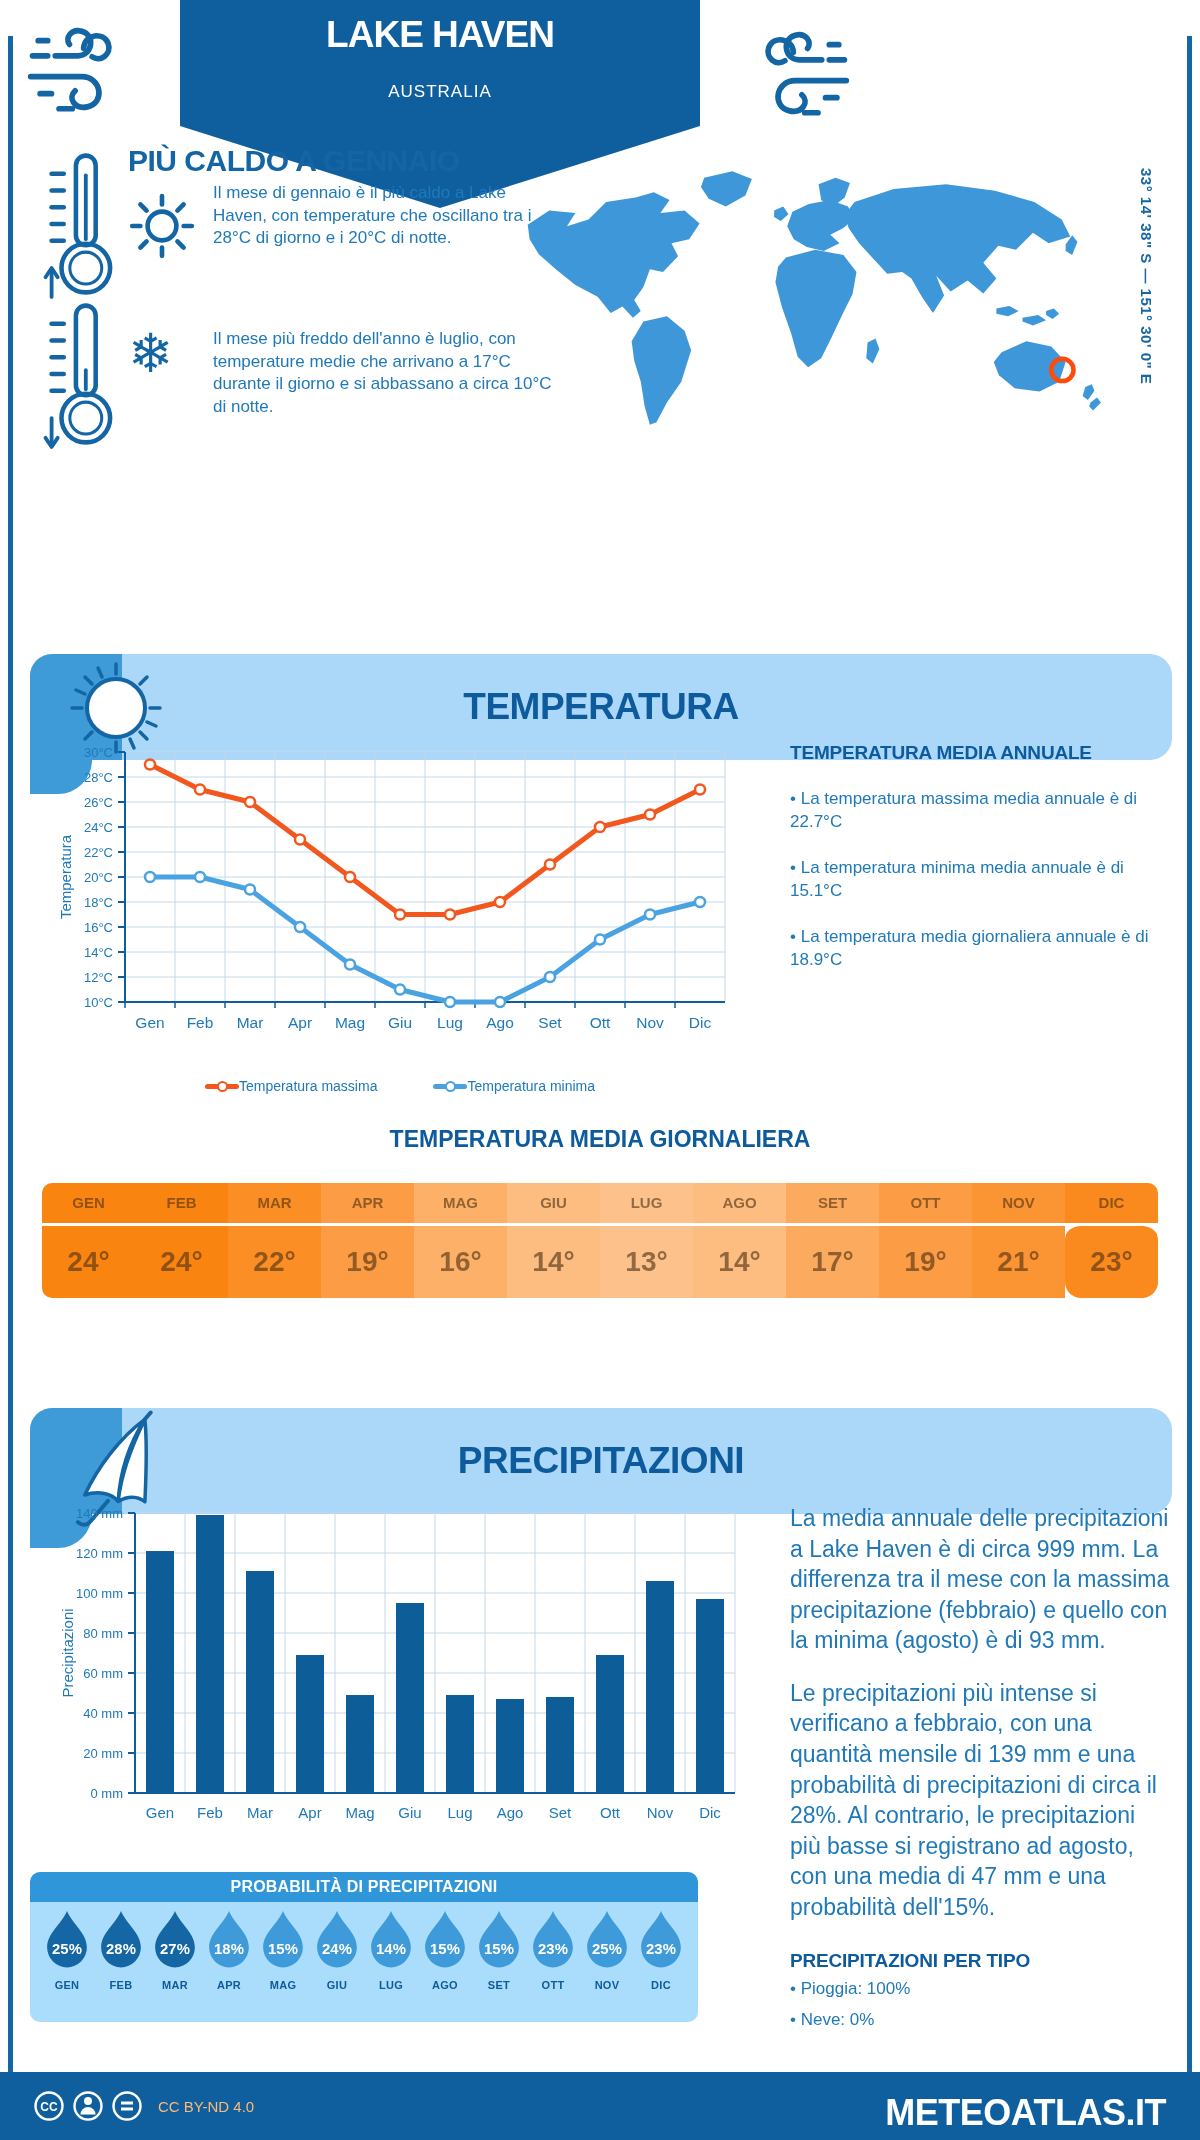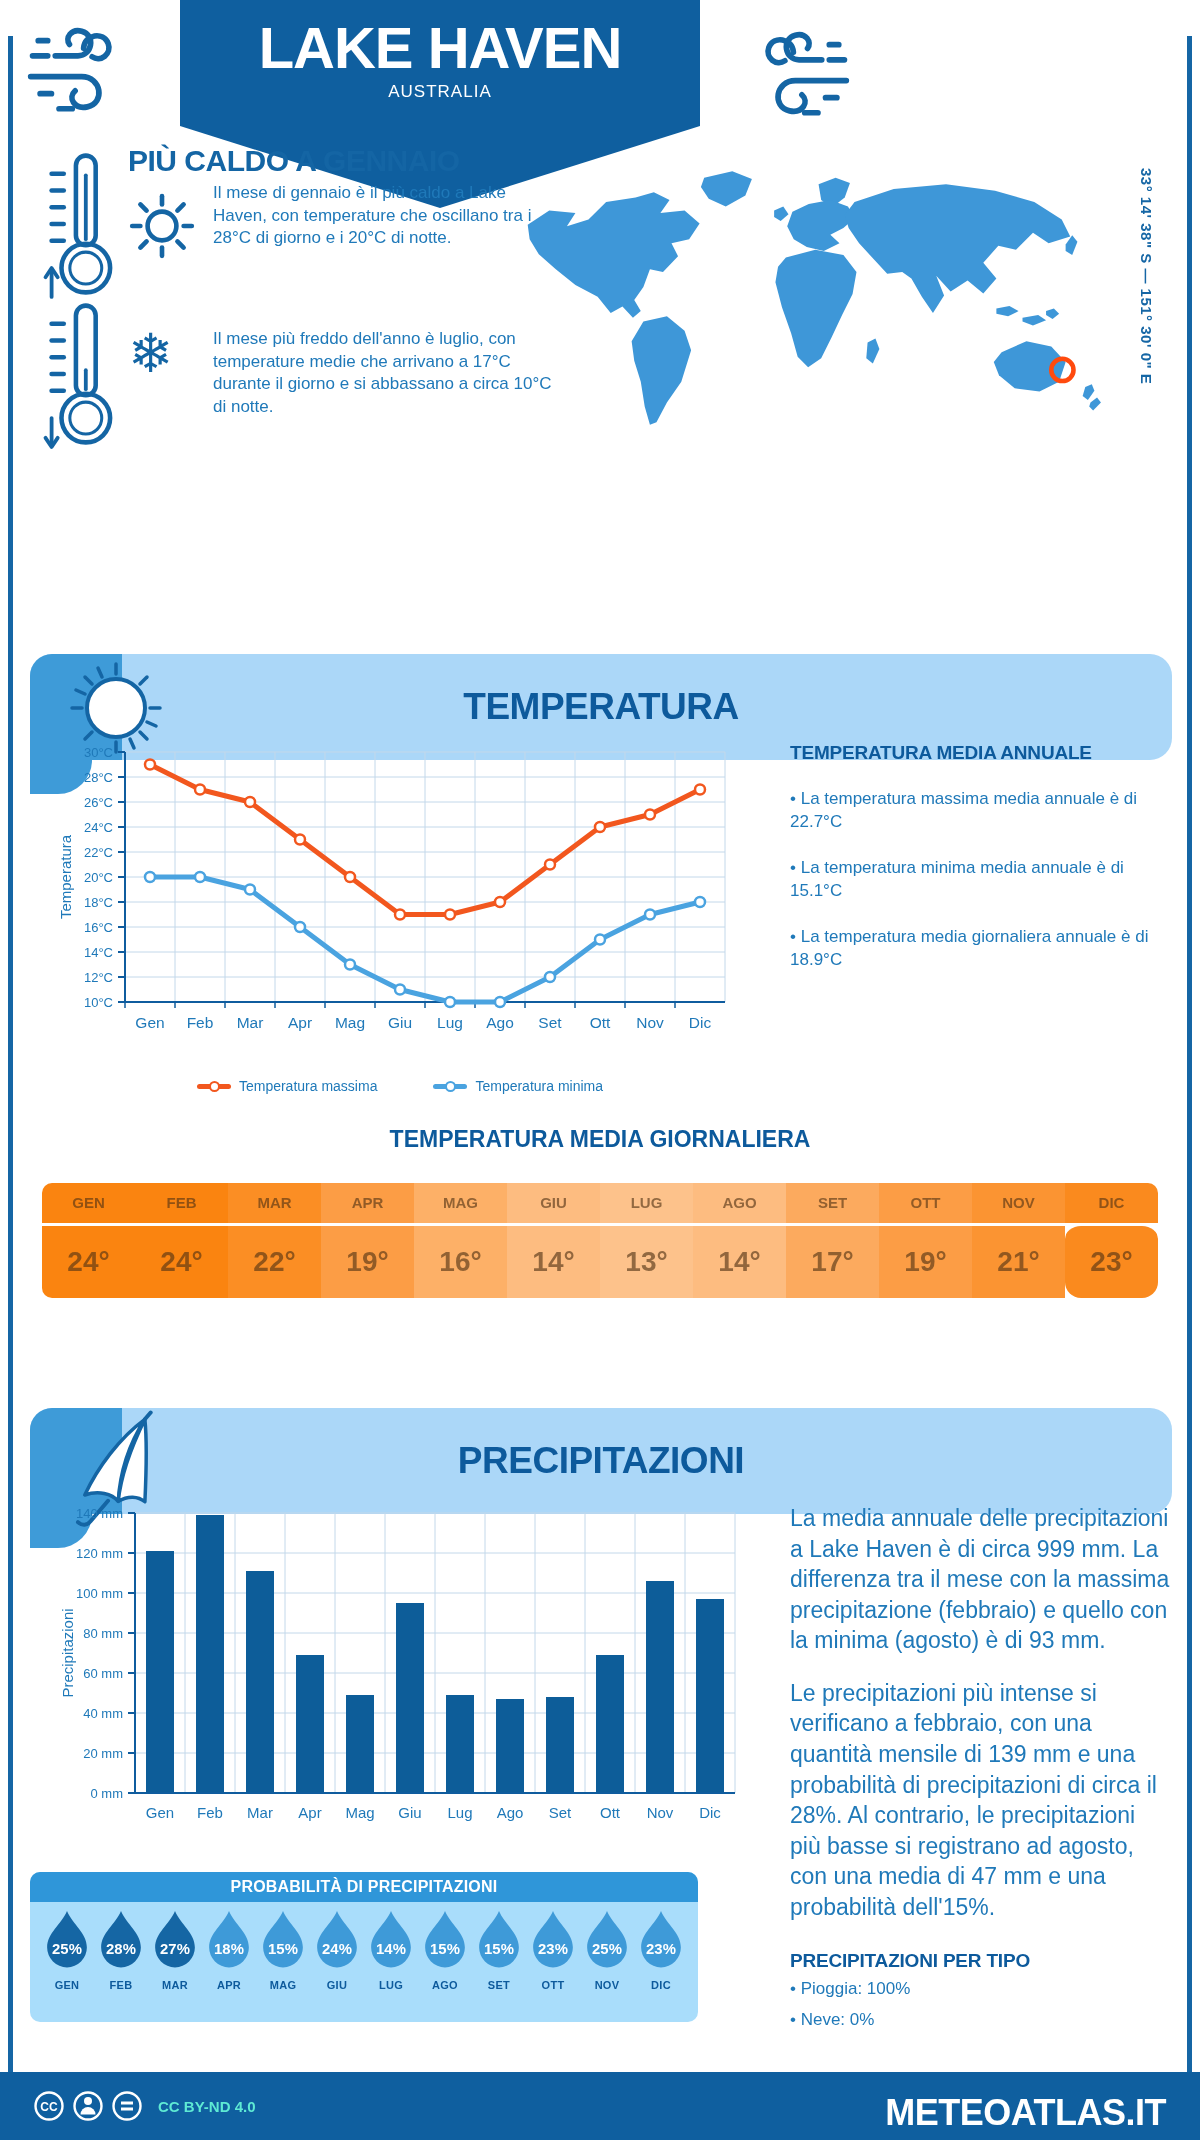--- a/index.html
+++ b/index.html
@@ -6,21 +6,21 @@
   #page{position:relative;width:1200px;height:2140px;background:#fff;
         font-family:"Liberation Sans",sans-serif;overflow:hidden;}
   .abs{position:absolute;}
   
   .sideborder{position:absolute;top:36px;width:5px;height:2036px;background:#1566a5;}
   
   .top-banner{position:absolute;left:180px;top:0;width:520px;height:126px;background:#0f5f9f;}
   .top-banner-v{position:absolute;left:180px;top:126px;width:0;height:0;
     border-left:260px solid transparent;border-right:260px solid transparent;border-top:82px solid #0f5f9f;}
   .top-title{position:absolute;left:0;top:14px;width:520px;text-align:center;color:#fff;
-    font-size:58px;font-weight:700;letter-spacing:-1px;}
+    font-size:37px;font-weight:700;letter-spacing:-1px;}
   .top-sub{position:absolute;left:0;top:82px;width:520px;text-align:center;color:#fff;
     font-size:17px;font-weight:400;letter-spacing:1px;}
   
   .hl-title{position:absolute;color:#1465a4;font-size:30px;font-weight:700;letter-spacing:-0.5px;}
   .hl-text{position:absolute;width:348px;color:#1f79b9;font-size:17px;line-height:1.33;}
   .snowflake{position:absolute;color:#1465a4;font-size:54px;line-height:1;}
   
   .coords{position:absolute;left:1138px;top:168px;height:280px;writing-mode:vertical-rl;
     color:#1566a5;font-size:15px;font-weight:700;letter-spacing:0.5px;}
   
@@ -40,35 +40,35 @@
   .daily-title{position:absolute;left:0;top:1126px;width:1200px;text-align:center;color:#0d5a9c;
     font-size:23px;font-weight:700;}
   #daily-table{position:absolute;left:42px;top:1183px;width:1116px;display:grid;
     grid-template-columns:repeat(12,1fr);border-radius:10px;overflow:hidden;}
   #daily-table .mcell{height:40px;line-height:40px;text-align:center;font-size:15px;font-weight:700;
     color:rgba(80,50,20,0.62);}
   #daily-table .vcell{height:72px;line-height:72px;text-align:center;font-size:28px;font-weight:700;
     color:rgba(80,50,20,0.62);border-top:3px solid #fff;}
   
   .legend{position:absolute;display:flex;justify-content:center;gap:56px;width:690px;}
-  .leg-item{display:flex;align-items:center;gap:8px;color:#1f79b9;font-size:14px;}
+  .leg-item{display:flex;align-items:center;color:#1f79b9;font-size:14px;}
   .leg-line{position:relative;width:34px;height:5px;border-radius:3px;display:inline-block;}
   .leg-dot{position:absolute;left:12px;top:-3px;width:7px;height:7px;background:#fff;border-radius:50%;
     border:2px solid currentColor;}
   .leg-sq{width:12px;height:12px;display:inline-block;}
   
   #prob-panel{position:absolute;left:30px;top:1872px;width:668px;height:150px;background:#a9ddfb;border-radius:10px;}
   #prob-header{height:30px;background:#2f96d9;border-radius:10px 10px 0 0;color:#fff;font-size:16px;
     font-weight:700;display:flex;align-items:center;justify-content:center;letter-spacing:0.2px;}
   #drops{display:flex;justify-content:space-between;padding:8px 12px 0 12px;}
   .drop-cell{width:50px;text-align:center;}
   .drop-cell .mon{margin-top:1px;font-size:11px;font-weight:700;color:#0d5a9c;letter-spacing:0.3px;}
   
   #footer{position:absolute;left:0;top:2072px;width:1200px;height:68px;background:#0f5f9f;}
-  #footer .license{position:absolute;left:158px;top:26px;color:#5eead4;font-size:15px;font-weight:700;}
+  #footer .license{position:absolute;left:158px;top:26px;color:#fdba74;font-size:15px;font-weight:400;}
   #footer .brand{position:absolute;right:34px;top:20px;color:#fff;font-size:36px;font-weight:700;letter-spacing:-0.5px;}
   svg text{font-family:"Liberation Sans",sans-serif;}
 </style>
 </head>
 <body>
 
 <div id="page">
 
   <div class="sideborder" style="left:8px;"></div>
   <div class="sideborder" style="left:1187px;"></div>

